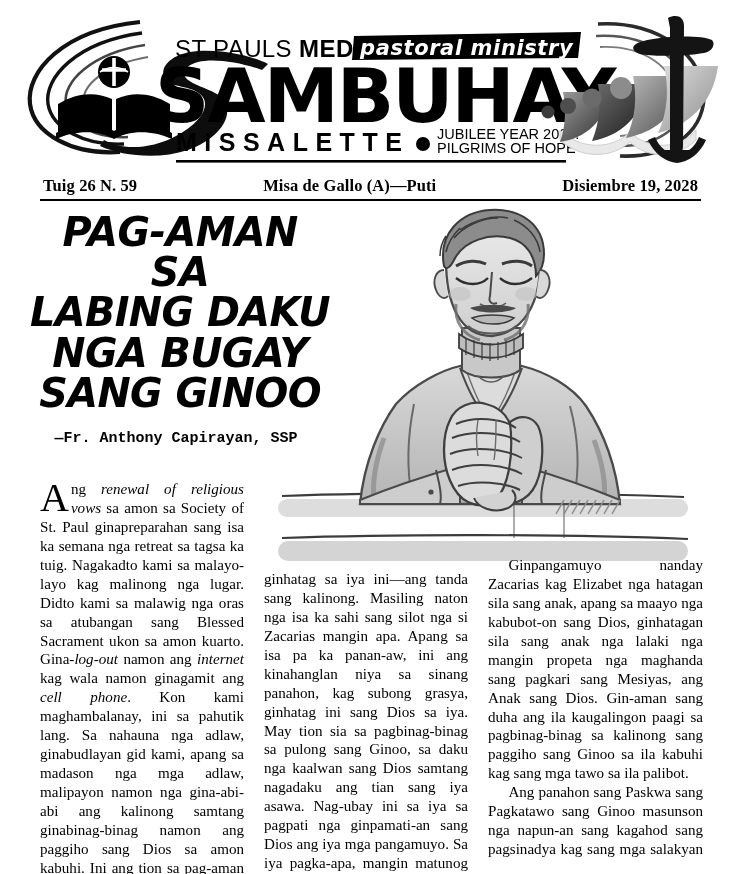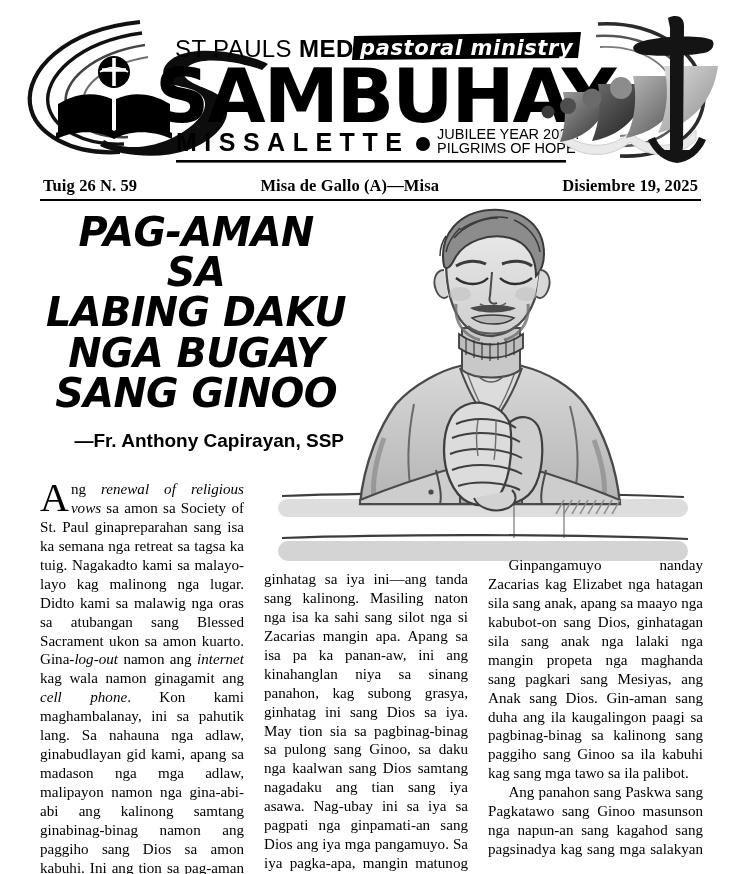--- a/index.html
+++ b/index.html
@@ -68,43 +68,42 @@
     left: 40px;
     top: 199px;
     width: 661px;
     height: 2px;
     background: #000;
   }
 
   
   .headline-wrap {
     position: absolute;
-    left: 40px;
+    left: 24px;
     top: 212px;
     width: 312px;
     text-align: center;
   }
   .headline {
     font-family: "DejaVu Sans", sans-serif;
     font-weight: bold;
     font-style: italic;
     font-size: 41px;
     line-height: 0.98;
     letter-spacing: -0.6px;
     text-transform: uppercase;
     transform: scaleX(0.97);
     transform-origin: center top;
     margin: 0;
   }
   .byline {
     margin-top: 17px;
-    font-family: Liberation Sans, sans-serif;
+    font-family: Liberation Mono, monospace;
     font-weight: bold;
-    font-size: 19px;
-    text-align: right;
+    font-size: 15px;
     padding-right: 8px;
   }
 
   
   .illustration {
     position: absolute;
     left: 264px;
     top: 208px;
     width: 444px;
     height: 362px;
@@ -237,22 +236,22 @@
 
         <path d="M648 140 C 654 154, 666 162, 677 163 L677 156 C 668 154, 659 147, 655 137 Z" fill="#141414"></path>
         <path d="M706 140 C 700 154, 688 162, 677 163 L677 156 C 686 154, 695 147, 699 137 Z" fill="#141414"></path>
         <path d="M661 150 L694 150 L694 156 L661 156 Z" fill="#141414"></path>
       </g>
     </svg>
   </div>
 
   <div class="issue-bar">
     <div class="issue-cell">Tuig 26 N. 59</div>
-    <div class="issue-cell issue-center"><span class="issue-center-italic">Misa de Gallo</span><span> (A)—Misa</span></div>
-    <div class="issue-cell">Disiembre 19, 2025</div>
+    <div class="issue-cell issue-center"><span class="issue-center-italic">Misa de Gallo</span><span> (A)—Puti</span></div>
+    <div class="issue-cell">Disiembre 19, 2028</div>
   </div>
   <div class="rule"></div>
 
   <div class="headline-wrap">
     <div class="headline">
       <div>PAG-AMAN SA</div>
       <div>LABING DAKU</div>
       <div>NGA BUGAY</div>
       <div>SANG GINOO</div>
     </div>

